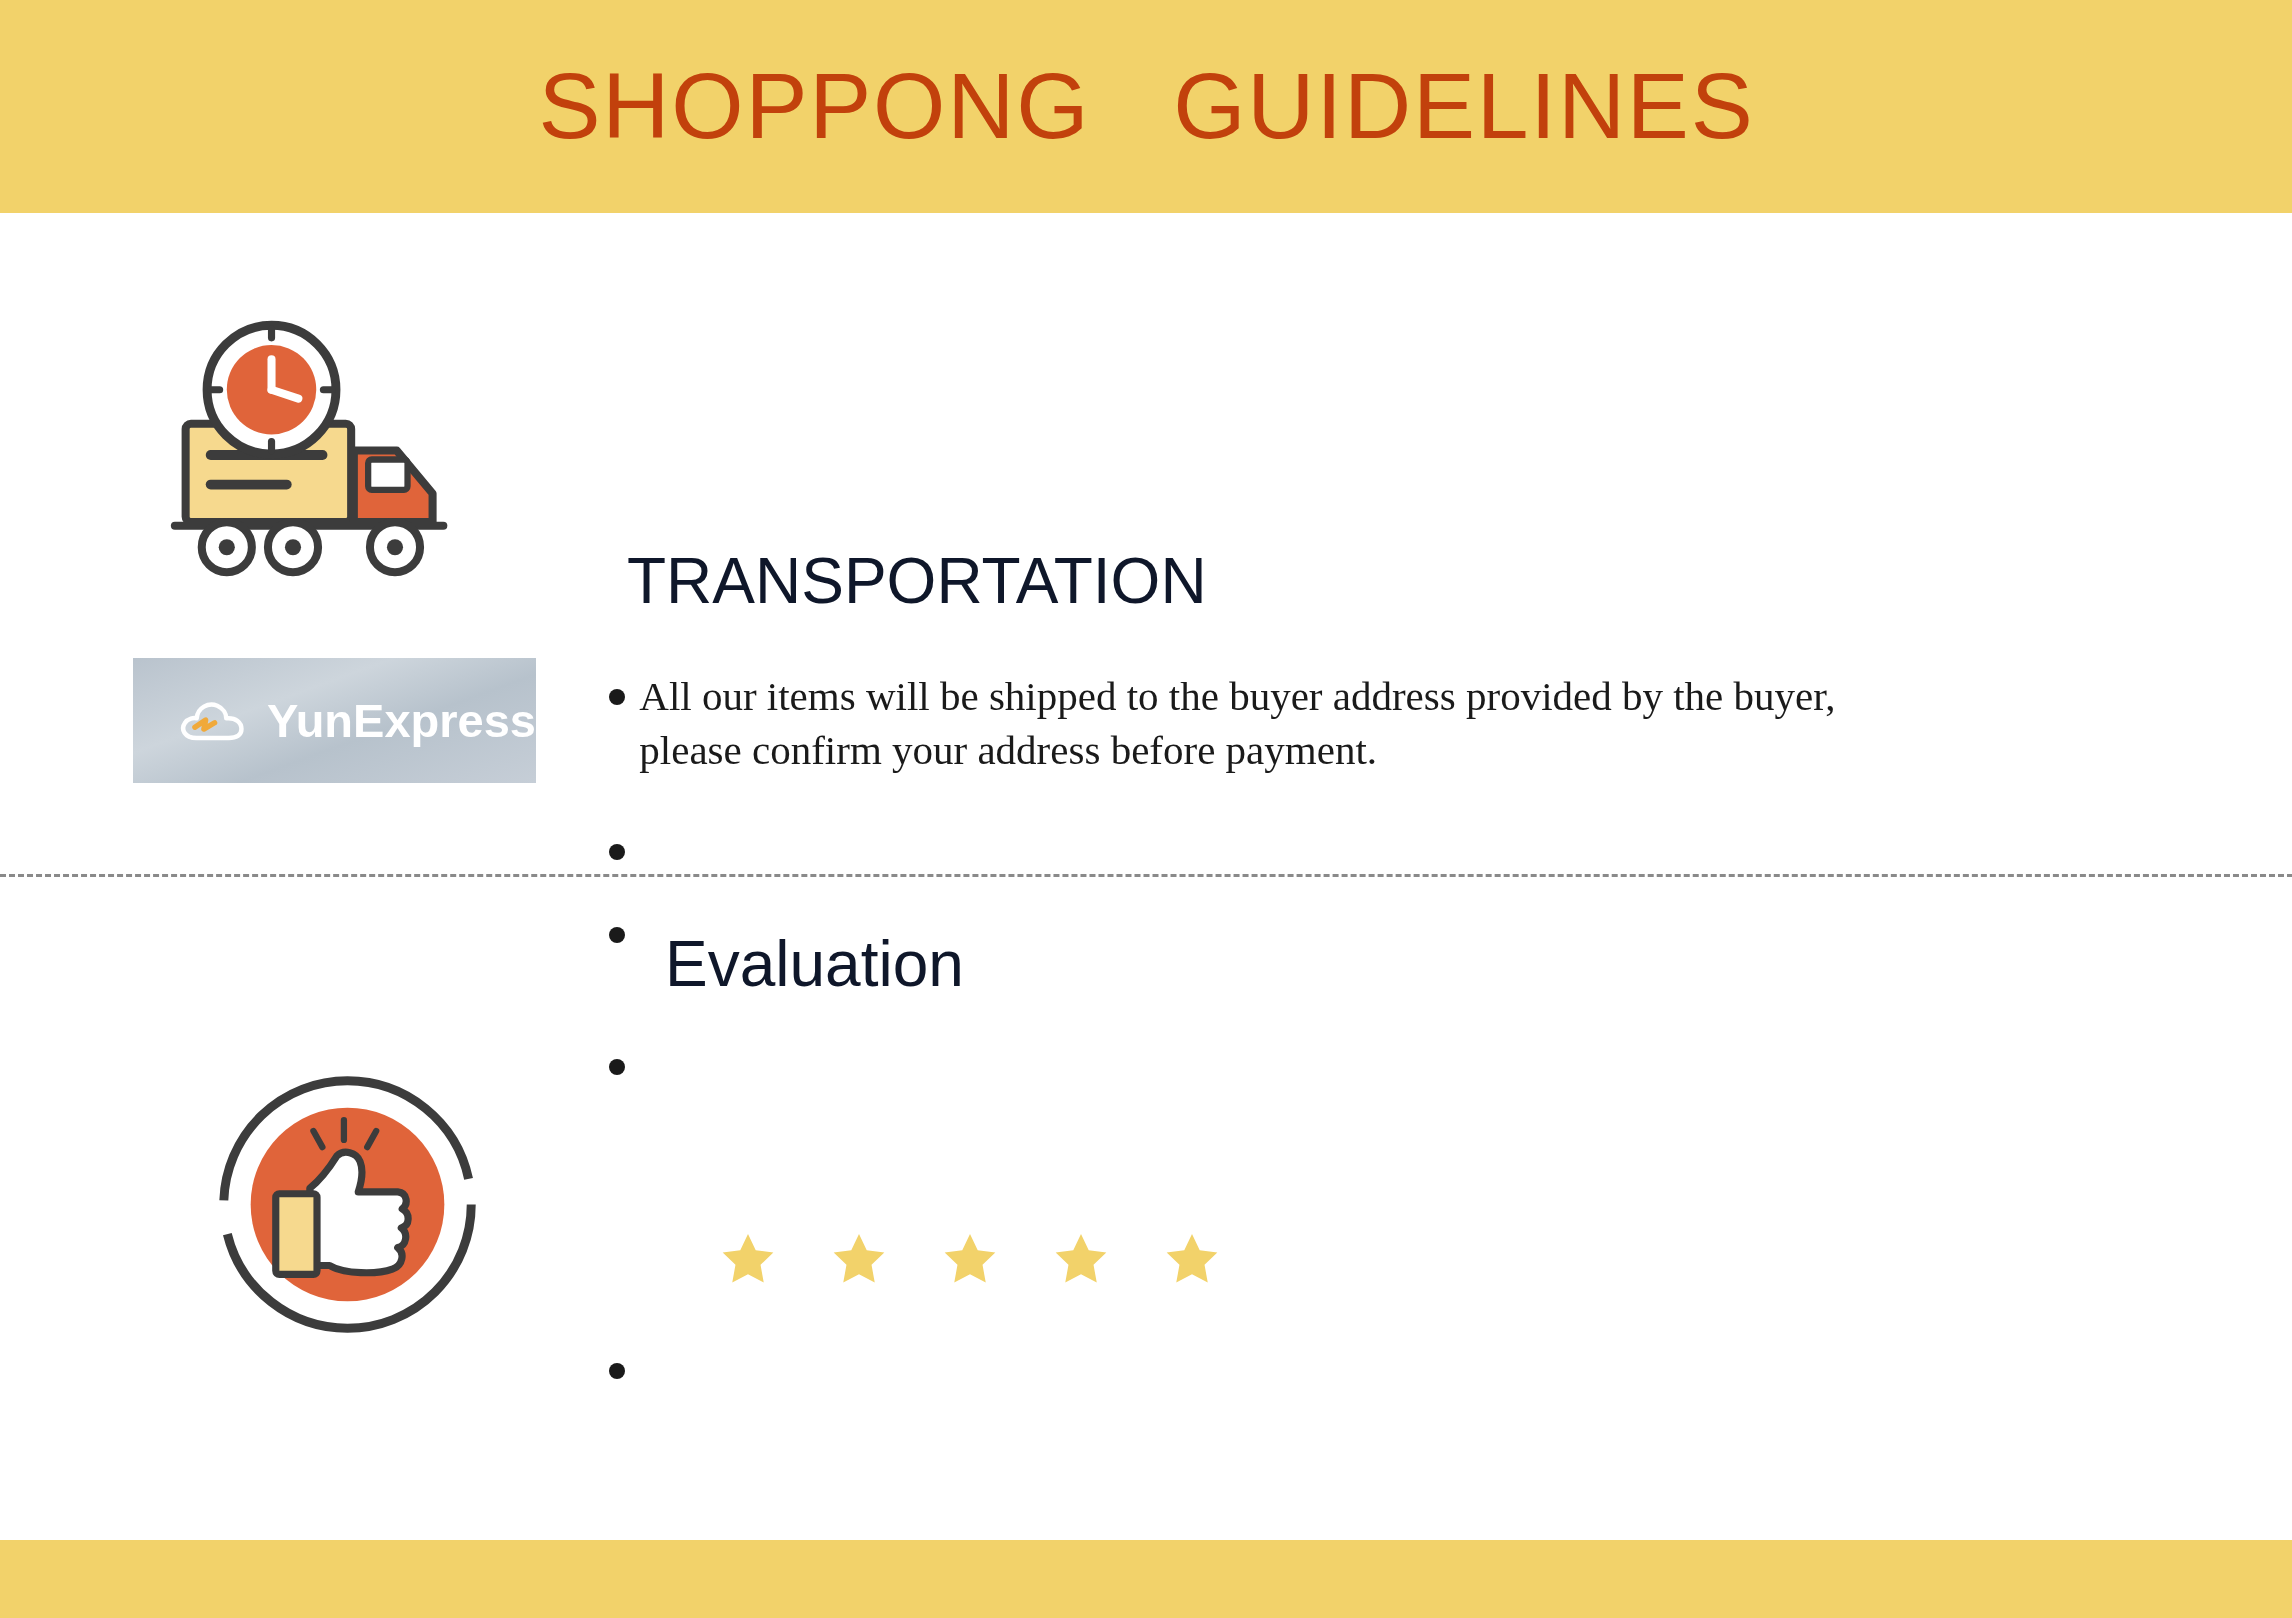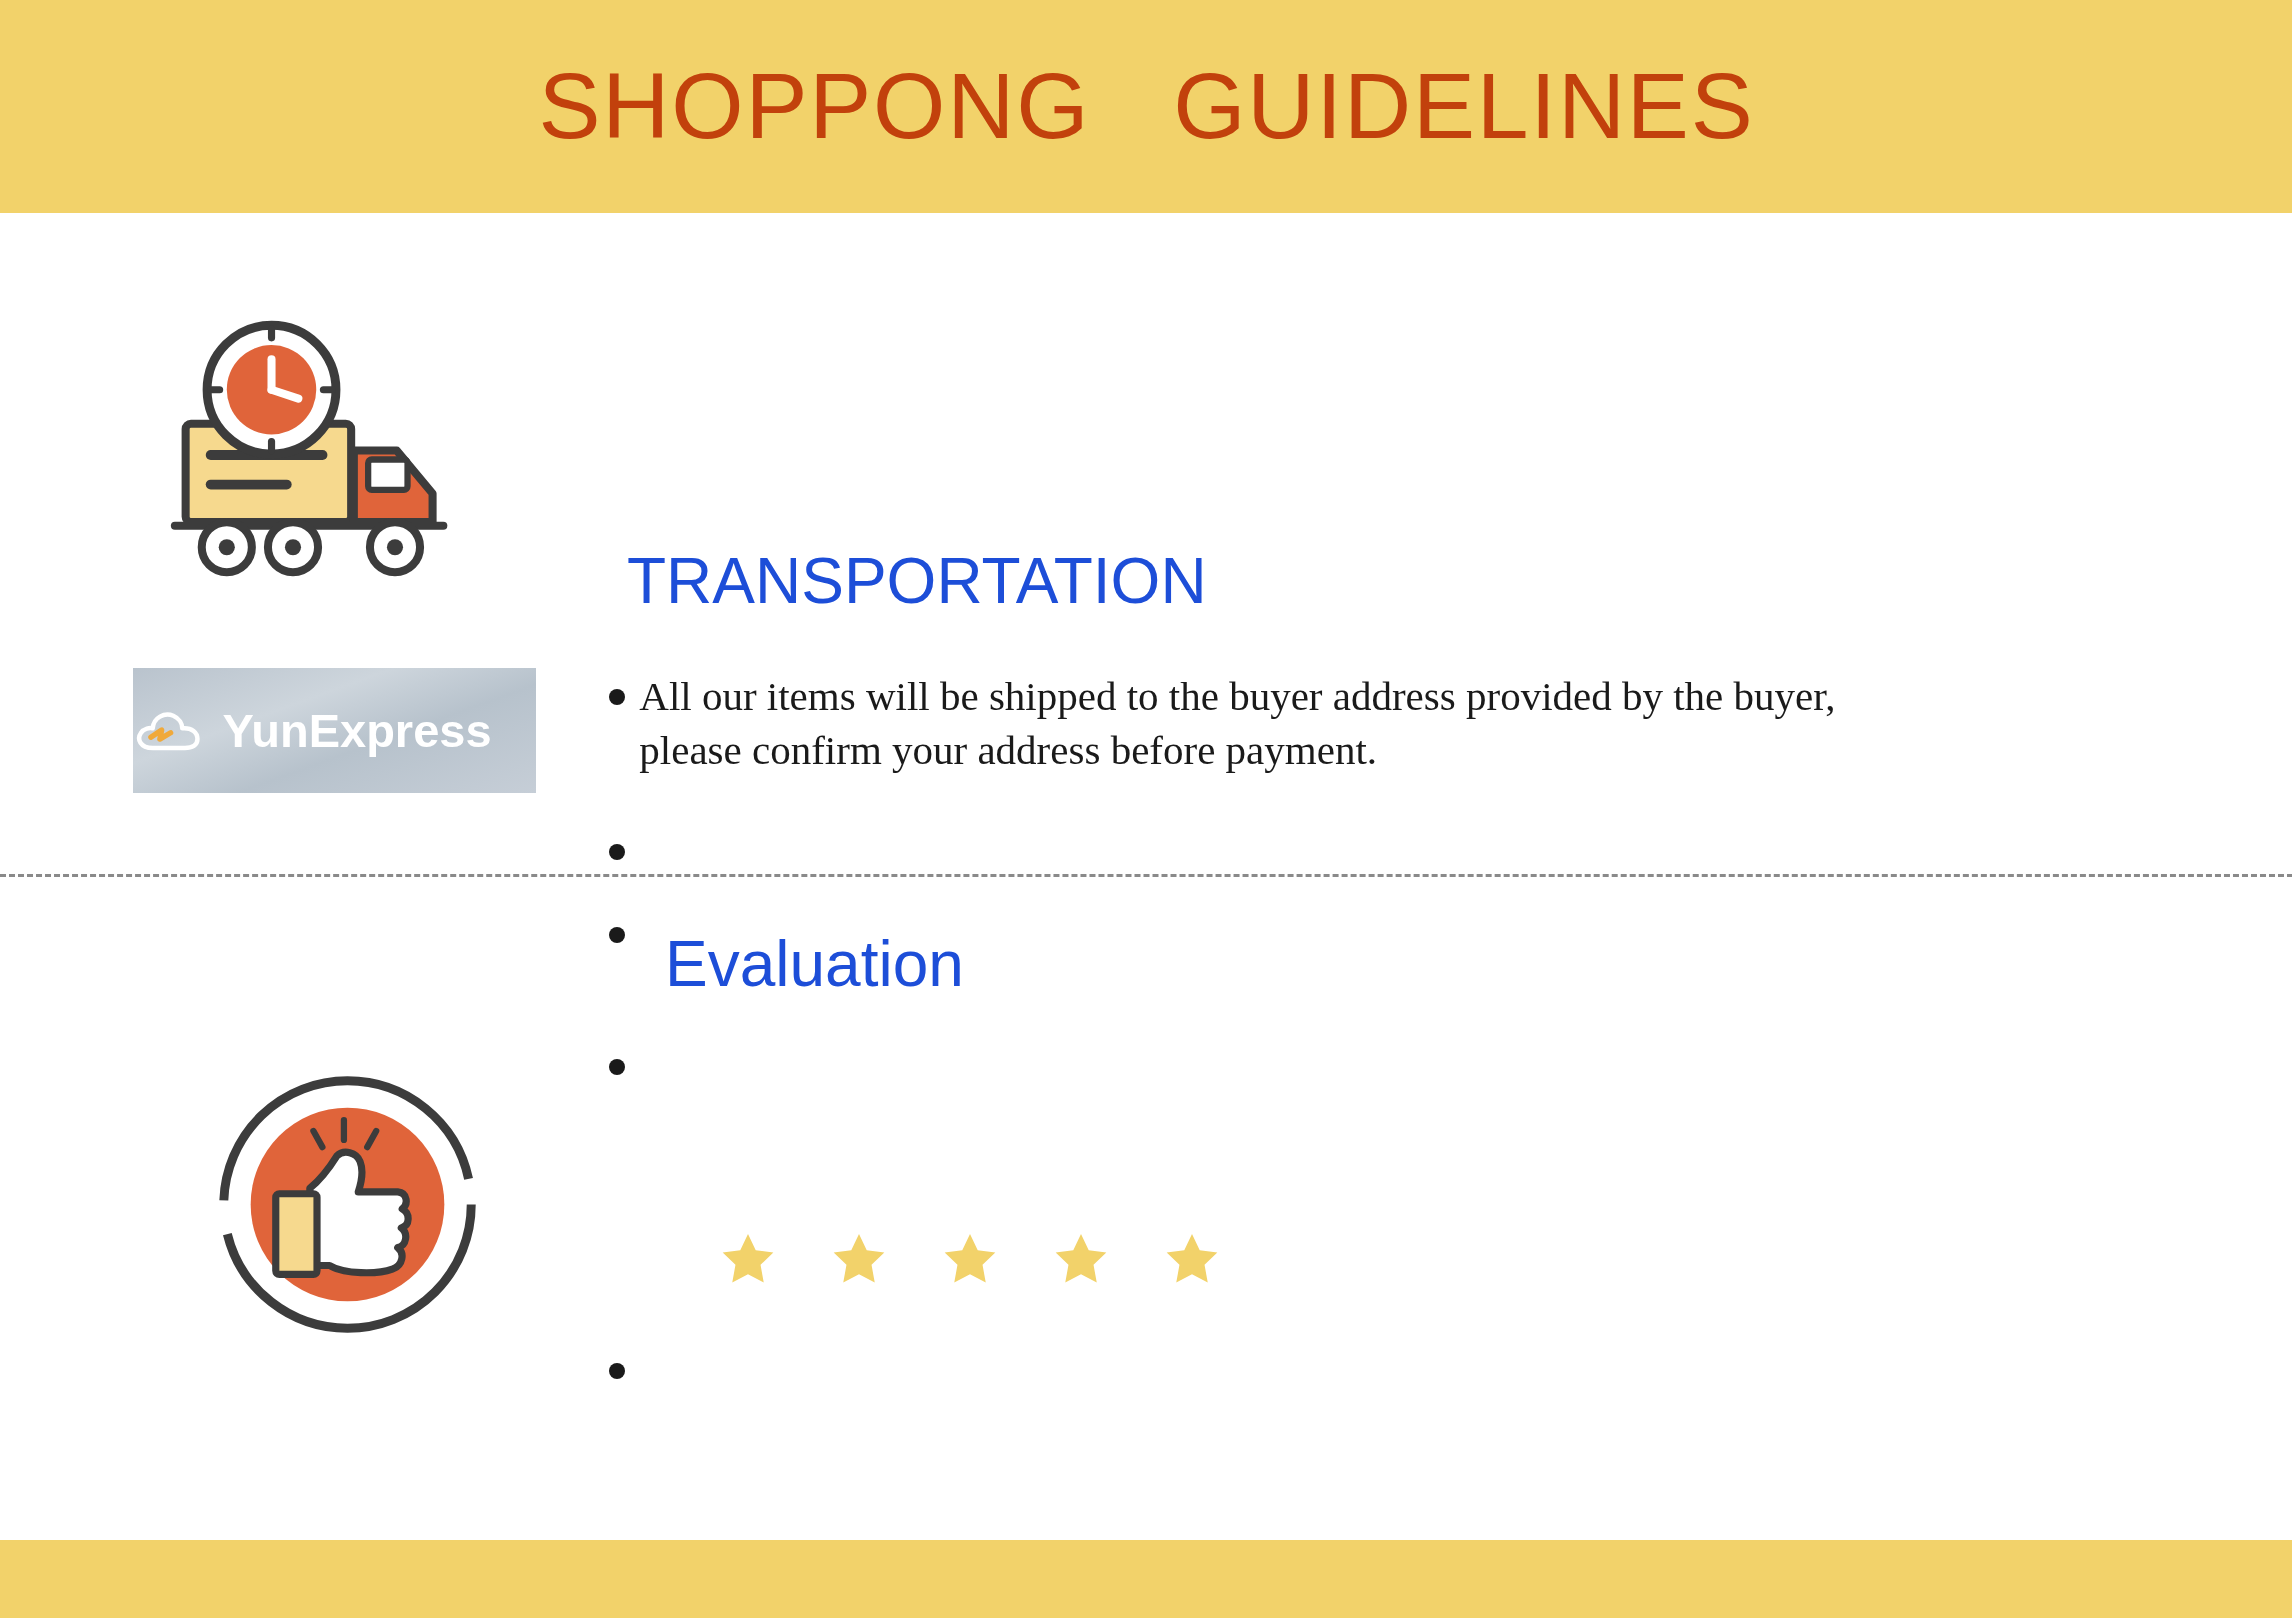--- a/index.html
+++ b/index.html
@@ -67,46 +67,46 @@
   .truck-icon {
     position: absolute;
     left: 157px;
     top: 103px;
     width: 340px;
     height: 287px;
   }
   .yun-logo {
     position: absolute;
     left: 133px;
-    top: 455px;
+    top: 445px;
     width: 403px;
     height: 125px;
     background: linear-gradient(160deg, #b9c3cd 0%, #cdd5dc 35%, #b7c2cc 60%, #c6ced7 100%);
     display: flex;
     align-items: center;
-    justify-content: flex-start;
+    justify-content: flex-end;
   }
   .yun-logo-inner {
     display: flex;
     align-items: center;
     gap: 12.5px;
   }
   .yun-text {
     font-family: "Liberation Sans", sans-serif;
     font-size: 47px;
     font-weight: bold;
     color: #ffffff;
     letter-spacing: 0px;
   }
 
   .sec-heading {
     position: absolute;
     font-family: "Liberation Sans", sans-serif;
     font-weight: 400;
-    color: #1d4ed8;
+    color: #0f172a;
   }
   .heading-transport {
     left: 627px;
     top: 331px;
     font-size: 64px;
   }
   .heading-evaluation {
     left: 665px;
     top: 927px;
     font-size: 64px;

